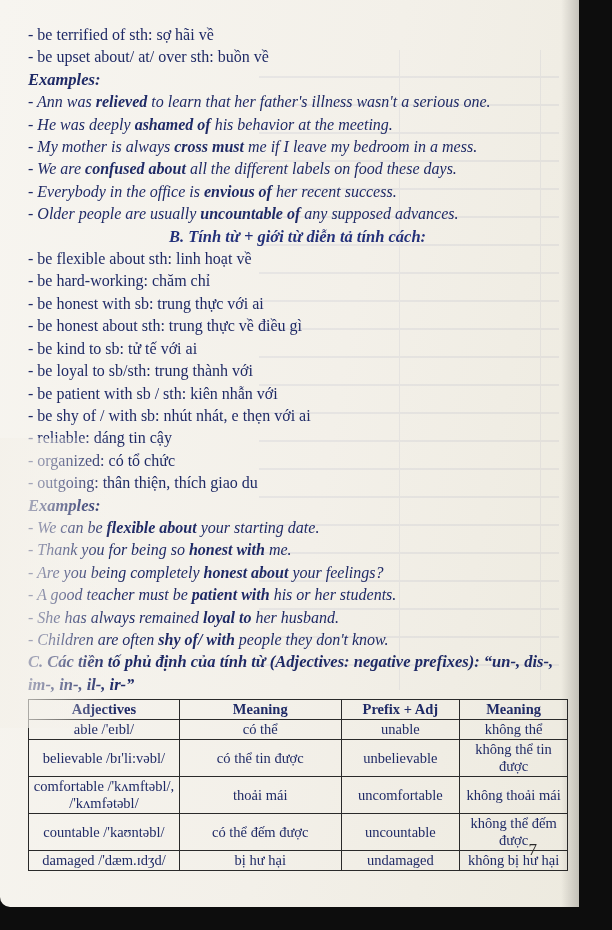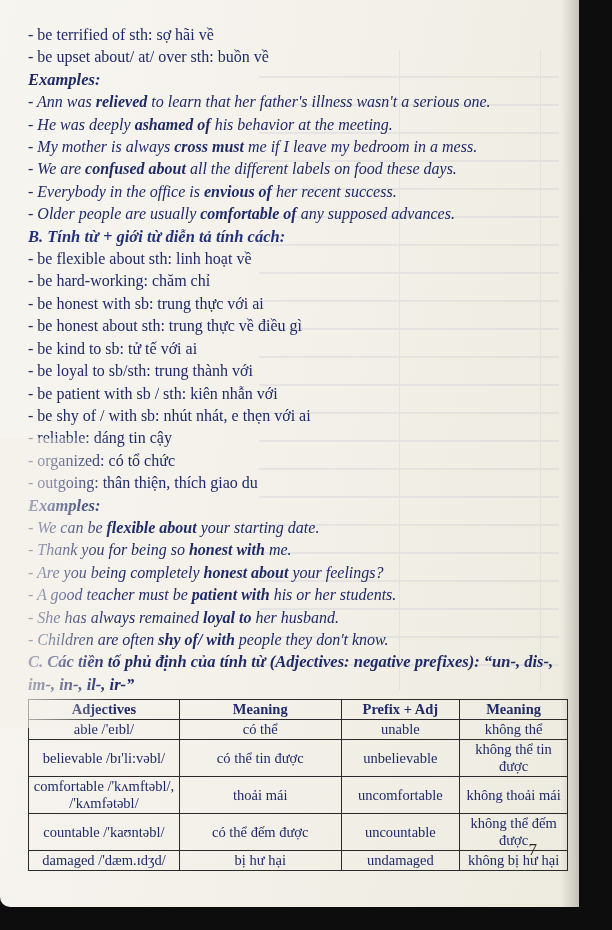--- a/index.html
+++ b/index.html
@@ -17,21 +17,21 @@
   }
   .content{
     position:absolute;left:28px;top:24px;right:12px;
     color:#1f2a66;
     font-size:16px;
   }
   .line{line-height:22.4px;white-space:nowrap;}
   .ex{font-style:italic;font-family:Liberation Serif, serif;}
   .ex b{font-weight:bold;}
   .exh{font-weight:bold;font-style:italic;font-size:16.5px;}
-  .secb{color:#23307a;}
+  .secb{color:#23307a;text-align:center;}
   table.neg{
     border-collapse:collapse;
     width:540px;
     margin-top:3px;
     font-size:14.5px;
     color:#1f2a66;
   }
   table.neg th, table.neg td{
     border:1px solid #2a2a2a;
     padding:1px 4px;
@@ -79,21 +79,21 @@
     <div class="line">- be terrified of sth: sợ hãi về</div>
     <div class="line">- be upset about/ at/ over sth: buồn về</div>
 
     <div class="line exh">Examples:</div>
 
     <div class="line ex"><span>- Ann was </span><b>relieved</b><span> to learn that her father's illness wasn't a serious one.</span></div>
     <div class="line ex"><span>- He was deeply </span><b>ashamed of</b><span> his behavior at the meeting.</span></div>
     <div class="line ex"><span>- My mother is always </span><b>cross must</b><span> me if I leave my bedroom in a mess.</span></div>
     <div class="line ex"><span>- We are </span><b>confused about</b><span> all the different labels on food these days.</span></div>
     <div class="line ex"><span>- Everybody in the office is </span><b>envious of</b><span> her recent success.</span></div>
-    <div class="line ex"><span>- Older people are usually </span><b>comfortable of</b><span> any supposed advances.</span></div>
+    <div class="line ex"><span>- Older people are usually </span><b>uncountable of</b><span> any supposed advances.</span></div>
 
     <div class="line exh secb">B. Tính từ + giới từ diễn tả tính cách:</div>
 
     <div class="line">- be flexible about sth: linh hoạt về</div>
     <div class="line">- be hard-working: chăm chỉ</div>
     <div class="line">- be honest with sb: trung thực với ai</div>
     <div class="line">- be honest about sth: trung thực về điều gì</div>
     <div class="line">- be kind to sb: tử tế với ai</div>
     <div class="line">- be loyal to sb/sth: trung thành với</div>
     <div class="line">- be patient with sb / sth: kiên nhẫn với</div>

